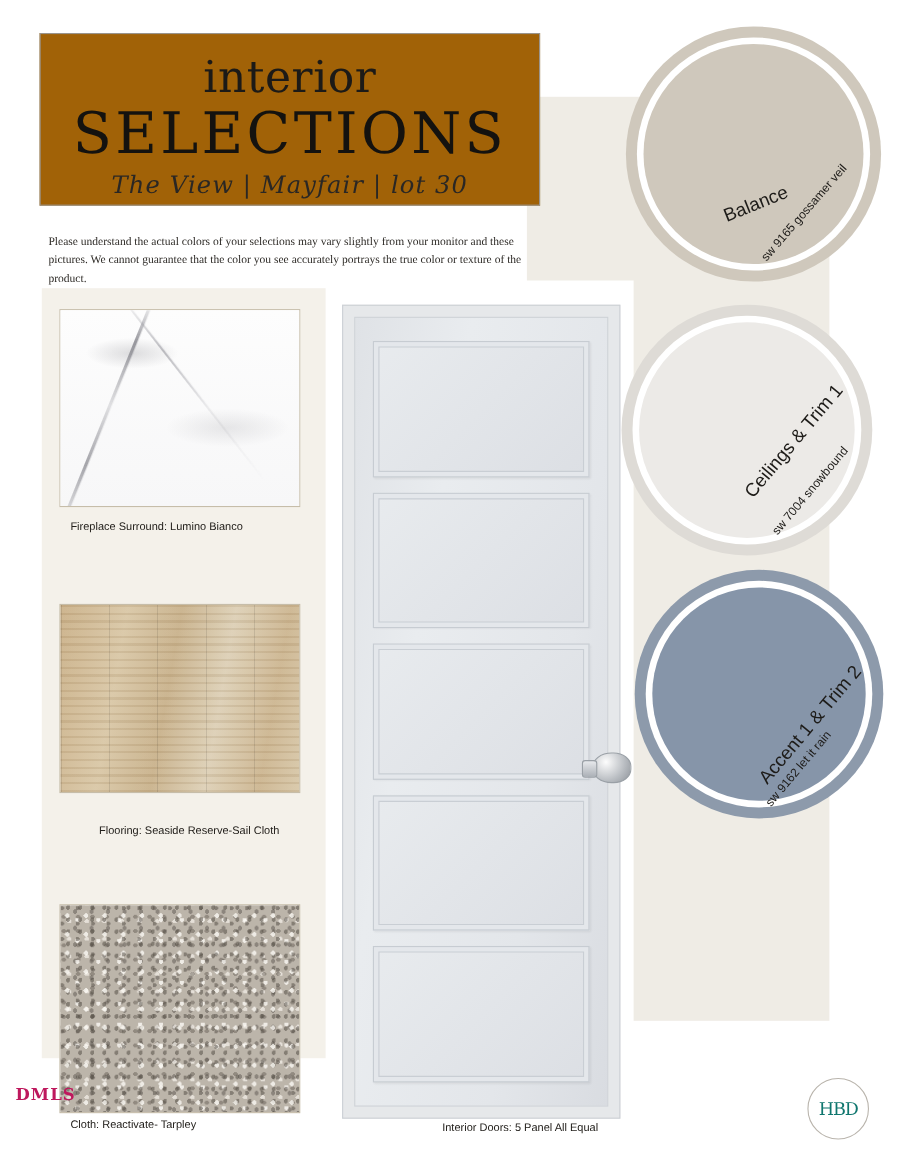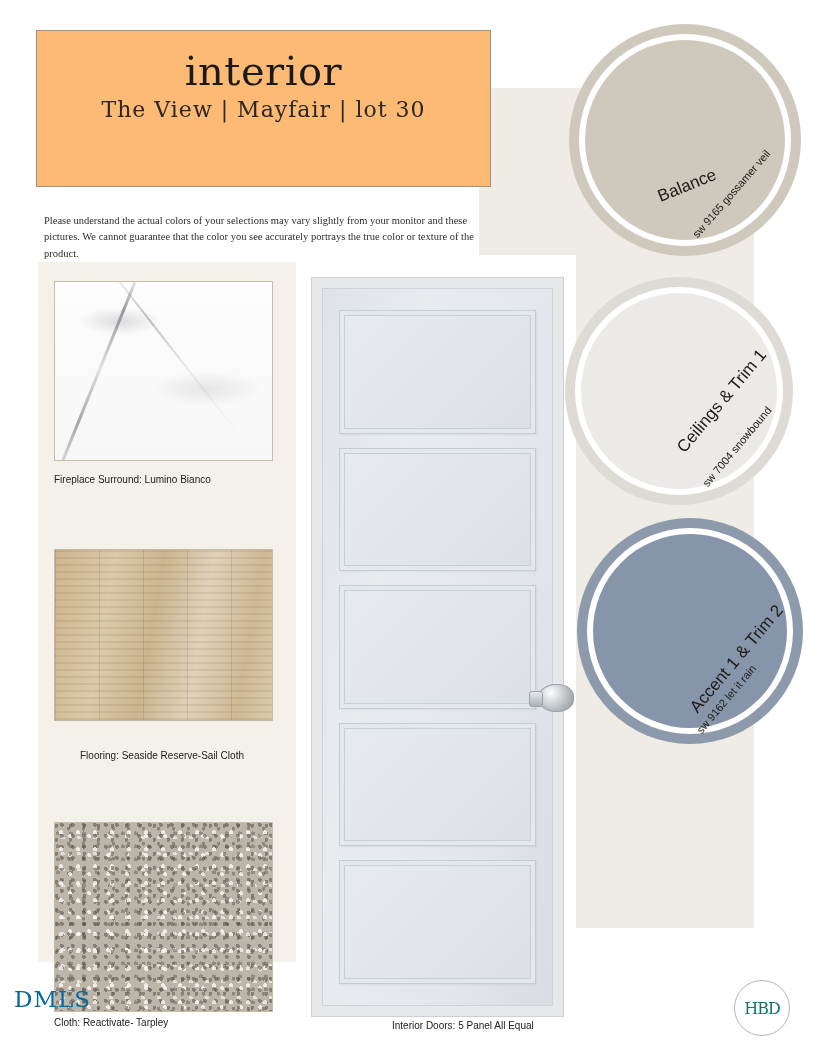--- a/index.html
+++ b/index.html
@@ -34,21 +34,21 @@
     left: 296px; top: 255px;
     width: 280px; height: 775px;
     background: #ffffff;
   }
 
   
   .title-card {
     position: absolute;
     left: 36px; top: 30px;
     width: 455px; height: 157px;
-    background: #fdba74;
+    background: #a16207;
     border: 1px solid #9a948c;
     box-sizing: border-box;
     text-align: center;
   }
   .title-interior {
     font-family: "DejaVu Serif", serif;
     font-size: 40px;
     font-weight: 400;
     letter-spacing: 0.5px;
     margin-top: 20px;
@@ -58,20 +58,21 @@
   .title-selections {
     font-family: "DejaVu Serif", serif;
     font-size: 52px;
     letter-spacing: 3px;
     line-height: 1.05;
     margin-top: 4px;
     color: #14120f;
   }
   .title-sub {
     font-family: "DejaVu Serif", serif;
+    font-style: italic;
     font-size: 22px;
     letter-spacing: 1px;
     margin-top: 6px;
     color: #2a2724;
   }
 
   
   .disclaimer {
     position: absolute;
     left: 44px; top: 213px;
@@ -88,20 +89,21 @@
     box-sizing: border-box;
     border: 1px solid #c6bda9;
     background: #fff;
   }
   .sample-caption {
     position: absolute;
     font-size: 10px;
     color: #23201c;
     font-family: "Liberation Sans", sans-serif;
     white-space: nowrap;
+    margin-left: 10px;
   }
 
   #sample-marble { left: 54px; top: 281px; width: 219px; height: 180px; }
   #caption-marble { left: 54px; top: 474px; }
 
   #sample-floor { left: 54px; top: 549px; width: 219px; height: 172px; }
   #caption-floor { left: 80px; top: 750px; }
 
   #sample-carpet { left: 54px; top: 822px; width: 219px; height: 190px; }
   #caption-carpet { left: 54px; top: 1017px; }
@@ -290,23 +292,24 @@
     left: 694px; top: 728px;
     transform: rotate(-50deg);
     transform-origin: left top;
   }
 
   
   .dmls {
     position: absolute;
     left: 14px; top: 986px;
     font-family: "DejaVu Serif", serif;
-    font-size: 23px;
+    font-size: 15px;
     letter-spacing: 1px;
-    color: #0369a1;
+    color: #be185d;
+    font-weight: bold;
   }
   .hbd {
     position: absolute;
     right: 26px; bottom: 20px;
     width: 54px; height: 54px;
     border-radius: 50%;
     border: 1px solid #b9b4ac;
     display: flex;
     align-items: center;
     justify-content: center;
@@ -318,20 +321,21 @@
 </style>
 </head>
 <body>
 
 <div class="bg-beige-right"></div>
 <div class="bg-beige-left"></div>
 <div class="bg-white-center"></div>
 
 <div class="title-card">
   <div class="title-interior">interior</div>
+  <div class="title-selections">SELECTIONS</div>
   <div class="title-sub">The View  |  Mayfair  |  lot 30</div>
 </div>
 
 <div class="disclaimer">Please understand the actual colors of your selections may vary slightly from your monitor and these pictures. We cannot guarantee that the color you see accurately portrays the true color or texture of the product.</div>
 
 <div class="sample" id="sample-marble">
   <div class="marble"></div>
 </div>
 <div class="sample-caption" id="caption-marble">Fireplace Surround: Lumino Bianco</div>
 

